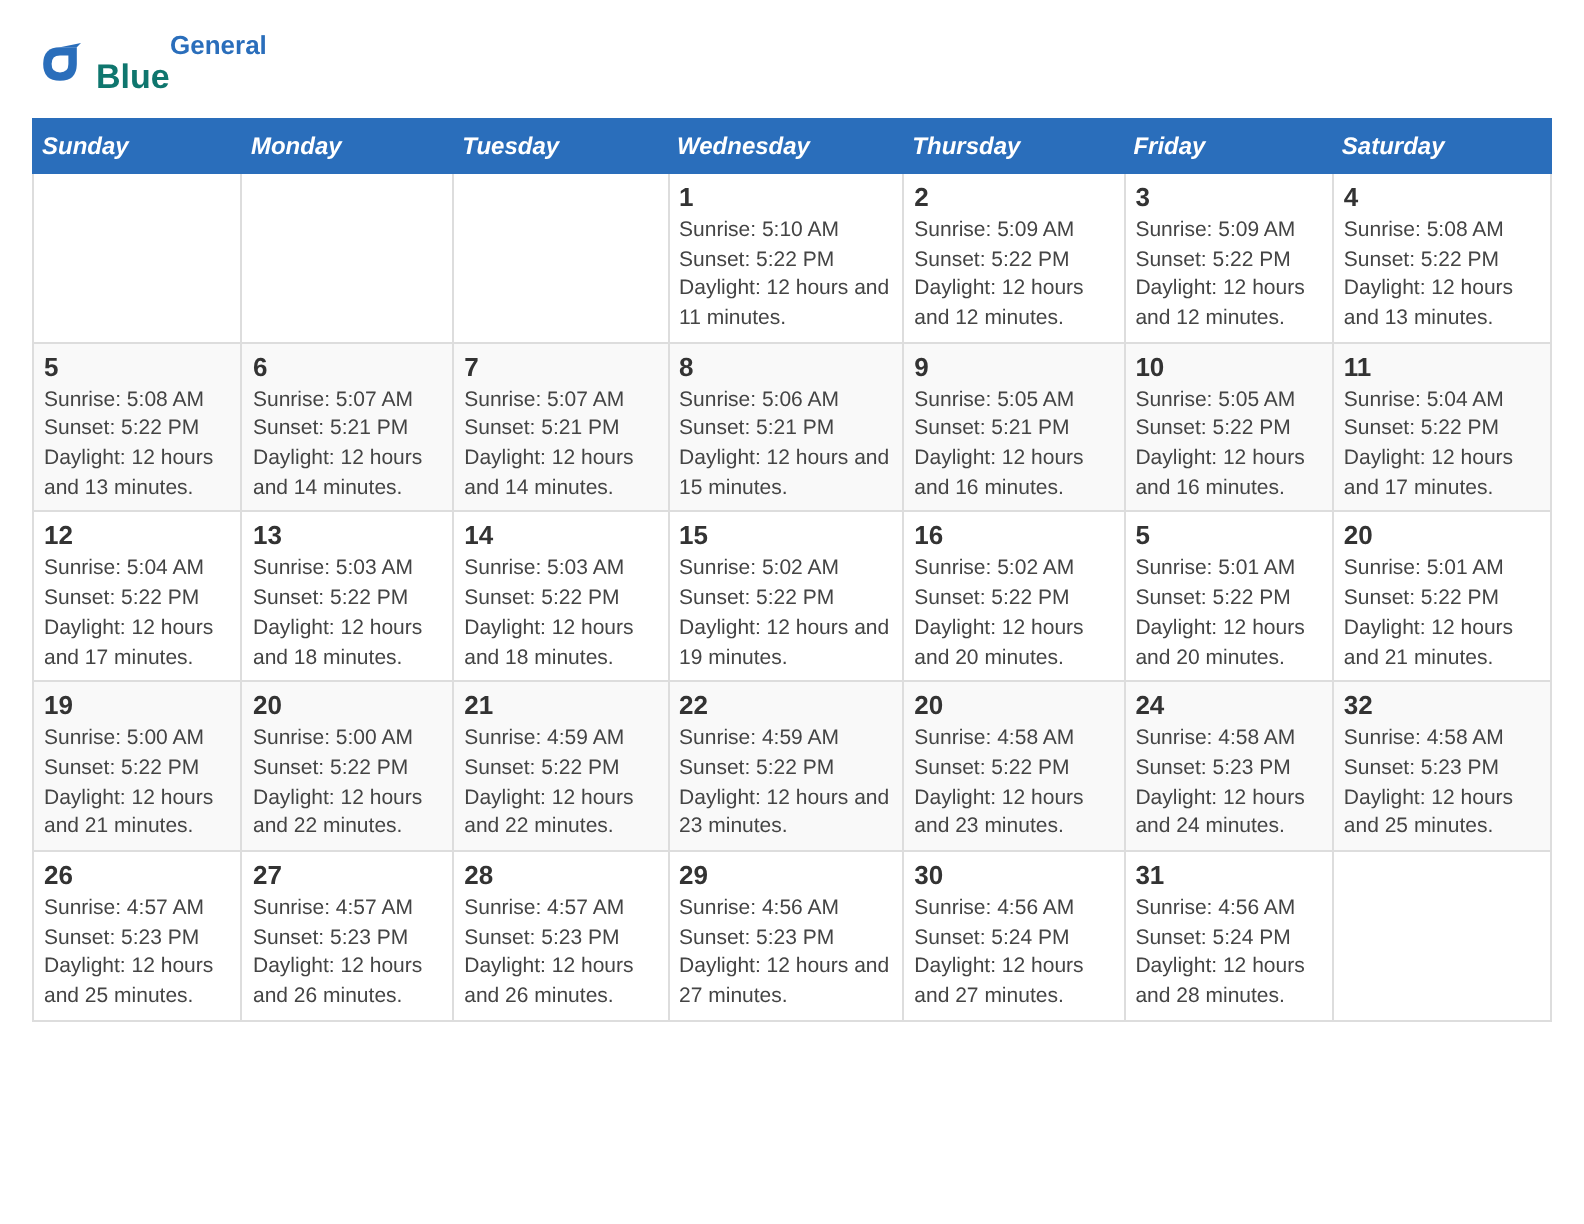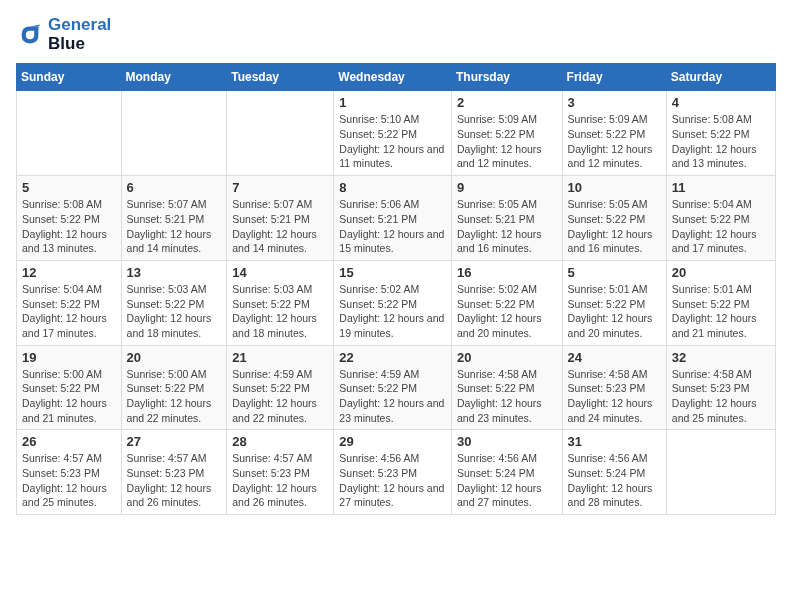--- a/index.html
+++ b/index.html
@@ -39,20 +39,21 @@
       color: #555;
     }
     table {
       width: 100%;
       border-collapse: collapse;
       font-size: 11px;
     }
     thead tr {
       background-color: #2a6ebb;
       color: #fff;
+      font-style: italic;
     }
     thead th {
       padding: 6px 4px;
       text-align: left;
       font-size: 12px;
       font-weight: bold;
       border: 1px solid #2a6ebb;
     }
     tbody tr {
       vertical-align: top;
@@ -86,22 +87,22 @@
 <body>
 
 <div class="header-area">
   <div class="logo">
     <svg class="logo-icon" viewBox="0 0 40 40" xmlns="http://www.w3.org/2000/svg">
       <path d="M8 20 Q8 8 20 8 L32 8 L32 20 Q32 32 20 32 Q8 32 8 20Z" fill="#2a6ebb"></path>
       <path d="M20 8 L35 5 L32 8Z" fill="#2a6ebb"></path>
       <path d="M20 14 Q20 14 26 14 L26 20 Q26 26 20 26 Q14 26 14 20 Q14 14 20 14Z" fill="white"></path>
     </svg>
     <div>
-      <div style="font-size:17px;font-weight:bold;color:#2a6ebb;line-height:1.1;">General</div>
-      <div style="font-size:17px;font-weight:bold;color:#0f172a;line-height:1.1;">Blue</div>
+      <div style="font-size:13px;font-weight:bold;color:#2a6ebb;line-height:1.1;margin-left:37px;">General</div>
+      <div style="font-size:17px;font-weight:bold;color:#0f766e;line-height:1.1;">Blue</div>
     </div>
   </div>
   <div class="title-area">
     <h1></h1>
     <h2></h2>
   </div>
 </div>
 
 <table>
   <thead>

